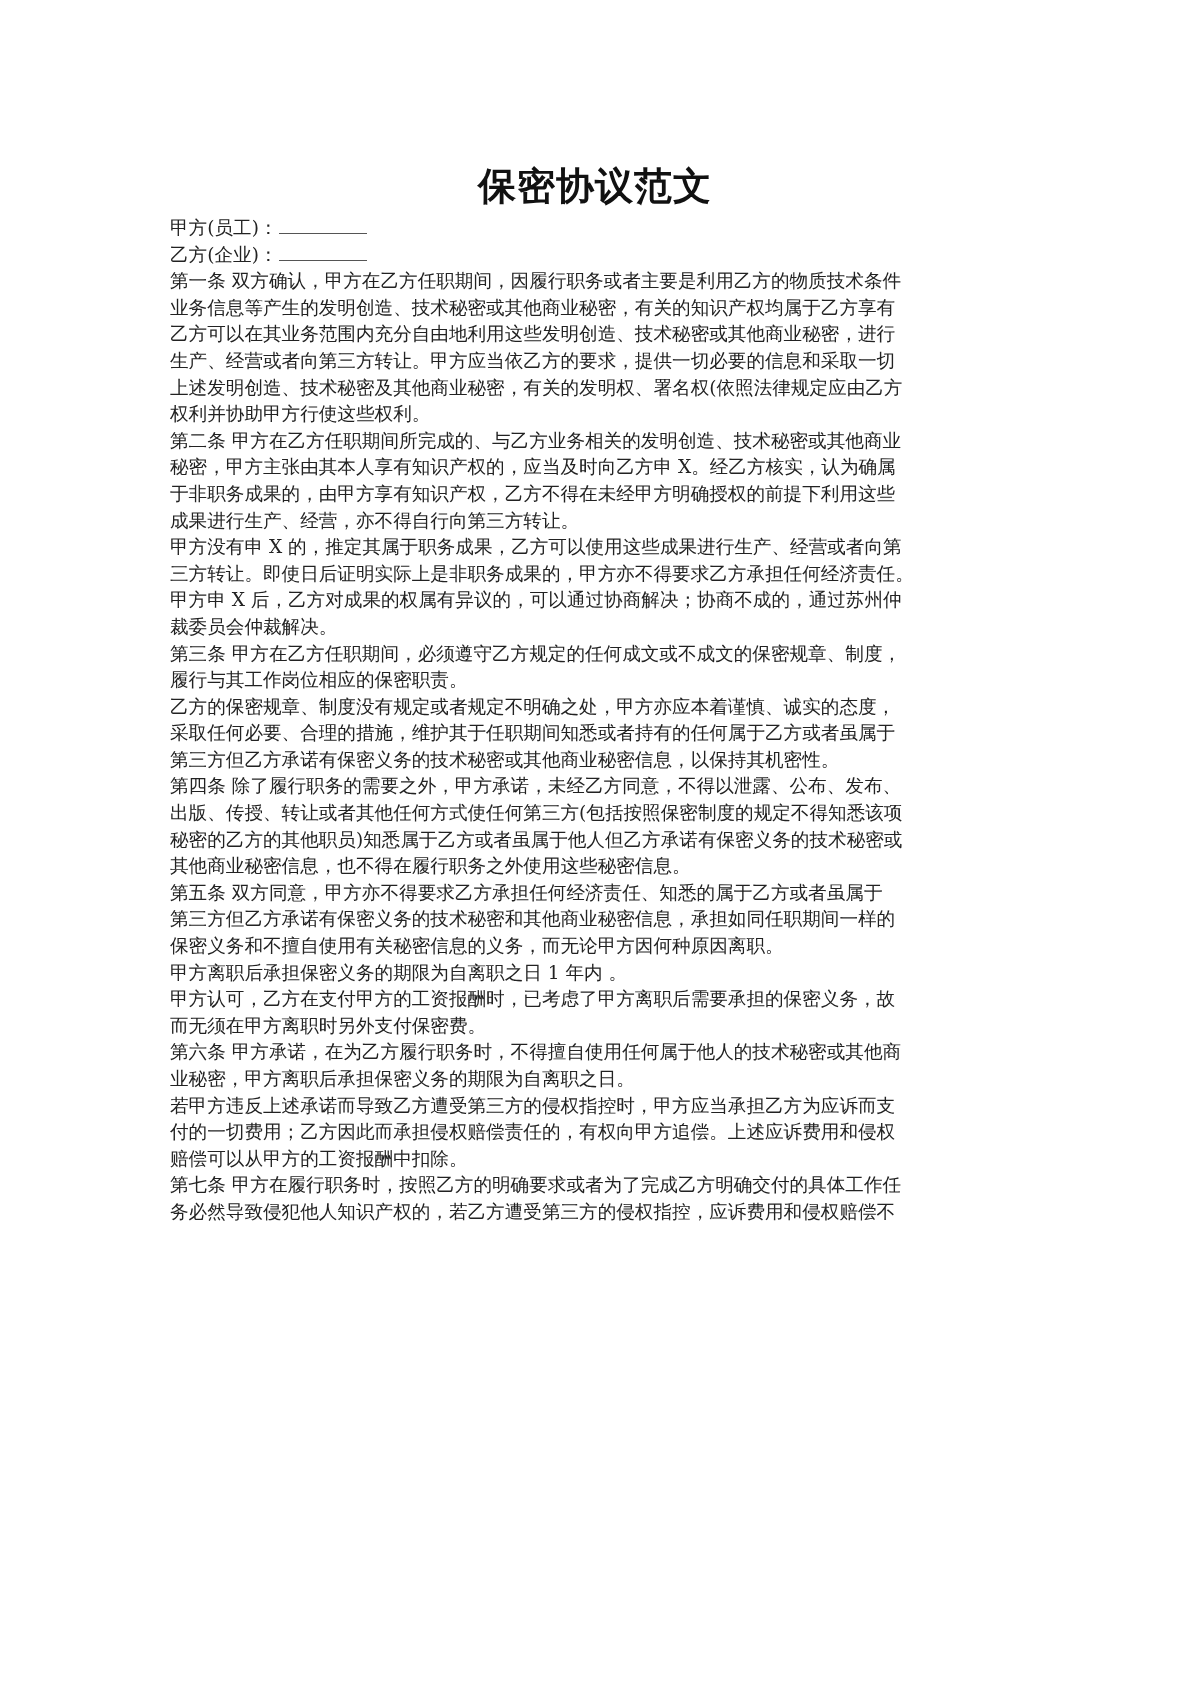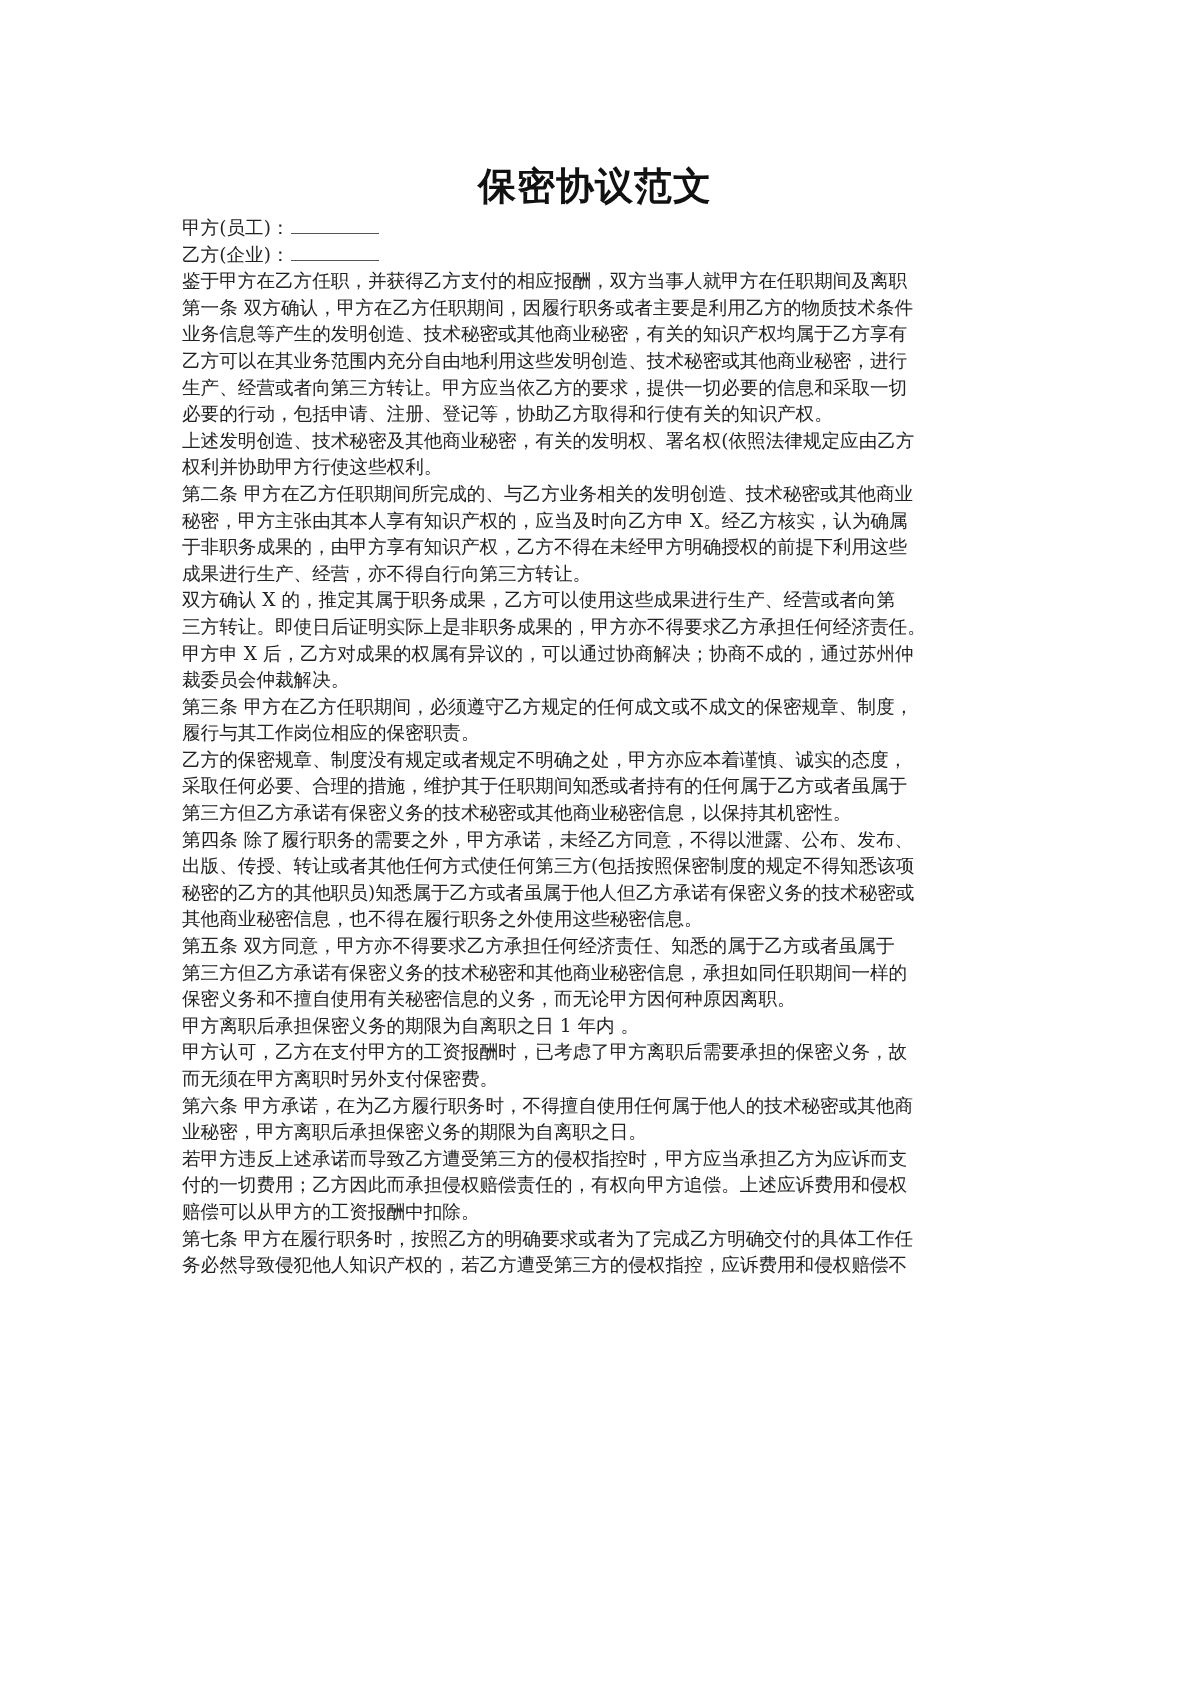--- a/index.html
+++ b/index.html
@@ -10,44 +10,42 @@
   .title {
     position: absolute; top: 155px; left: 0; width: 1190px; text-align: center;
     font-family: "DejaVu Sans", sans-serif; font-weight: bold; font-size: 38px;
     color: #111; letter-spacing: 1px; line-height: 46px; margin: 0;
   }
   .body {
     position: absolute; left: 170px; top: 207px; width: 840px;
     font-family: "DejaVu Serif", serif; font-size: 18.6px; color: #222;
     line-height: 26.6px;
   }
-  .line { white-space: nowrap; height: 26.6px; margin-left: 12px; }
+  .line { white-space: nowrap; height: 26.6px; }
   .blank { display: inline-block; width: 88px; border-bottom: 1px solid #555; height: 17px; vertical-align: baseline; margin-left: 2px; }
 </style>
 </head>
 <body>
 
 <div class="page">
   <h1 class="title">保密协议范文</h1>
   <div class="body" id="doc-body">
       <div class="line"><span>甲方(员工)：</span><span class="blank"></span></div>
       <div class="line"><span>乙方(企业)：</span><span class="blank"></span></div>
-      <div class="line"><span>鉴于甲方在乙方任职，并获得乙方支付的相应报酬，双方当事人就甲方在任职期间及离职</span></div>
       <div class="line"><span>第一条 双方确认，甲方在乙方任职期间，因履行职务或者主要是利用乙方的物质技术条件</span></div>
       <div class="line"><span>业务信息等产生的发明创造、技术秘密或其他商业秘密，有关的知识产权均属于乙方享有</span></div>
       <div class="line"><span>乙方可以在其业务范围内充分自由地利用这些发明创造、技术秘密或其他商业秘密，进行</span></div>
       <div class="line"><span>生产、经营或者向第三方转让。甲方应当依乙方的要求，提供一切必要的信息和采取一切</span></div>
-      <div class="line"><span>必要的行动，包括申请、注册、登记等，协助乙方取得和行使有关的知识产权。</span></div>
       <div class="line"><span>上述发明创造、技术秘密及其他商业秘密，有关的发明权、署名权(依照法律规定应由乙方</span></div>
       <div class="line"><span>权利并协助甲方行使这些权利。</span></div>
       <div class="line"><span>第二条 甲方在乙方任职期间所完成的、与乙方业务相关的发明创造、技术秘密或其他商业</span></div>
       <div class="line"><span>秘密，甲方主张由其本人享有知识产权的，应当及时向乙方申 X。经乙方核实，认为确属</span></div>
       <div class="line"><span>于非职务成果的，由甲方享有知识产权，乙方不得在未经甲方明确授权的前提下利用这些</span></div>
       <div class="line"><span>成果进行生产、经营，亦不得自行向第三方转让。</span></div>
-      <div class="line"><span>双方确认 X 的，推定其属于职务成果，乙方可以使用这些成果进行生产、经营或者向第</span></div>
+      <div class="line"><span>甲方没有申 X 的，推定其属于职务成果，乙方可以使用这些成果进行生产、经营或者向第</span></div>
       <div class="line"><span>三方转让。即使日后证明实际上是非职务成果的，甲方亦不得要求乙方承担任何经济责任。</span></div>
       <div class="line"><span>甲方申 X 后，乙方对成果的权属有异议的，可以通过协商解决；协商不成的，通过苏州仲</span></div>
       <div class="line"><span>裁委员会仲裁解决。</span></div>
       <div class="line"><span>第三条 甲方在乙方任职期间，必须遵守乙方规定的任何成文或不成文的保密规章、制度，</span></div>
       <div class="line"><span>履行与其工作岗位相应的保密职责。</span></div>
       <div class="line"><span>乙方的保密规章、制度没有规定或者规定不明确之处，甲方亦应本着谨慎、诚实的态度，</span></div>
       <div class="line"><span>采取任何必要、合理的措施，维护其于任职期间知悉或者持有的任何属于乙方或者虽属于</span></div>
       <div class="line"><span>第三方但乙方承诺有保密义务的技术秘密或其他商业秘密信息，以保持其机密性。</span></div>
       <div class="line"><span>第四条 除了履行职务的需要之外，甲方承诺，未经乙方同意，不得以泄露、公布、发布、</span></div>
       <div class="line"><span>出版、传授、转让或者其他任何方式使任何第三方(包括按照保密制度的规定不得知悉该项</span></div>

